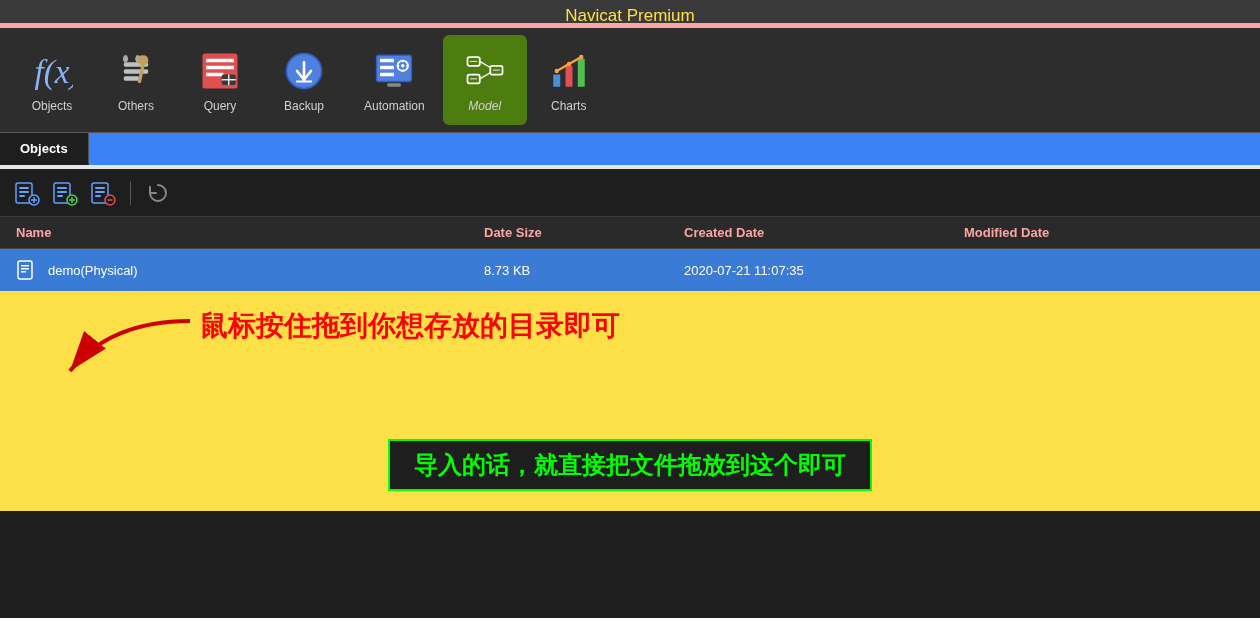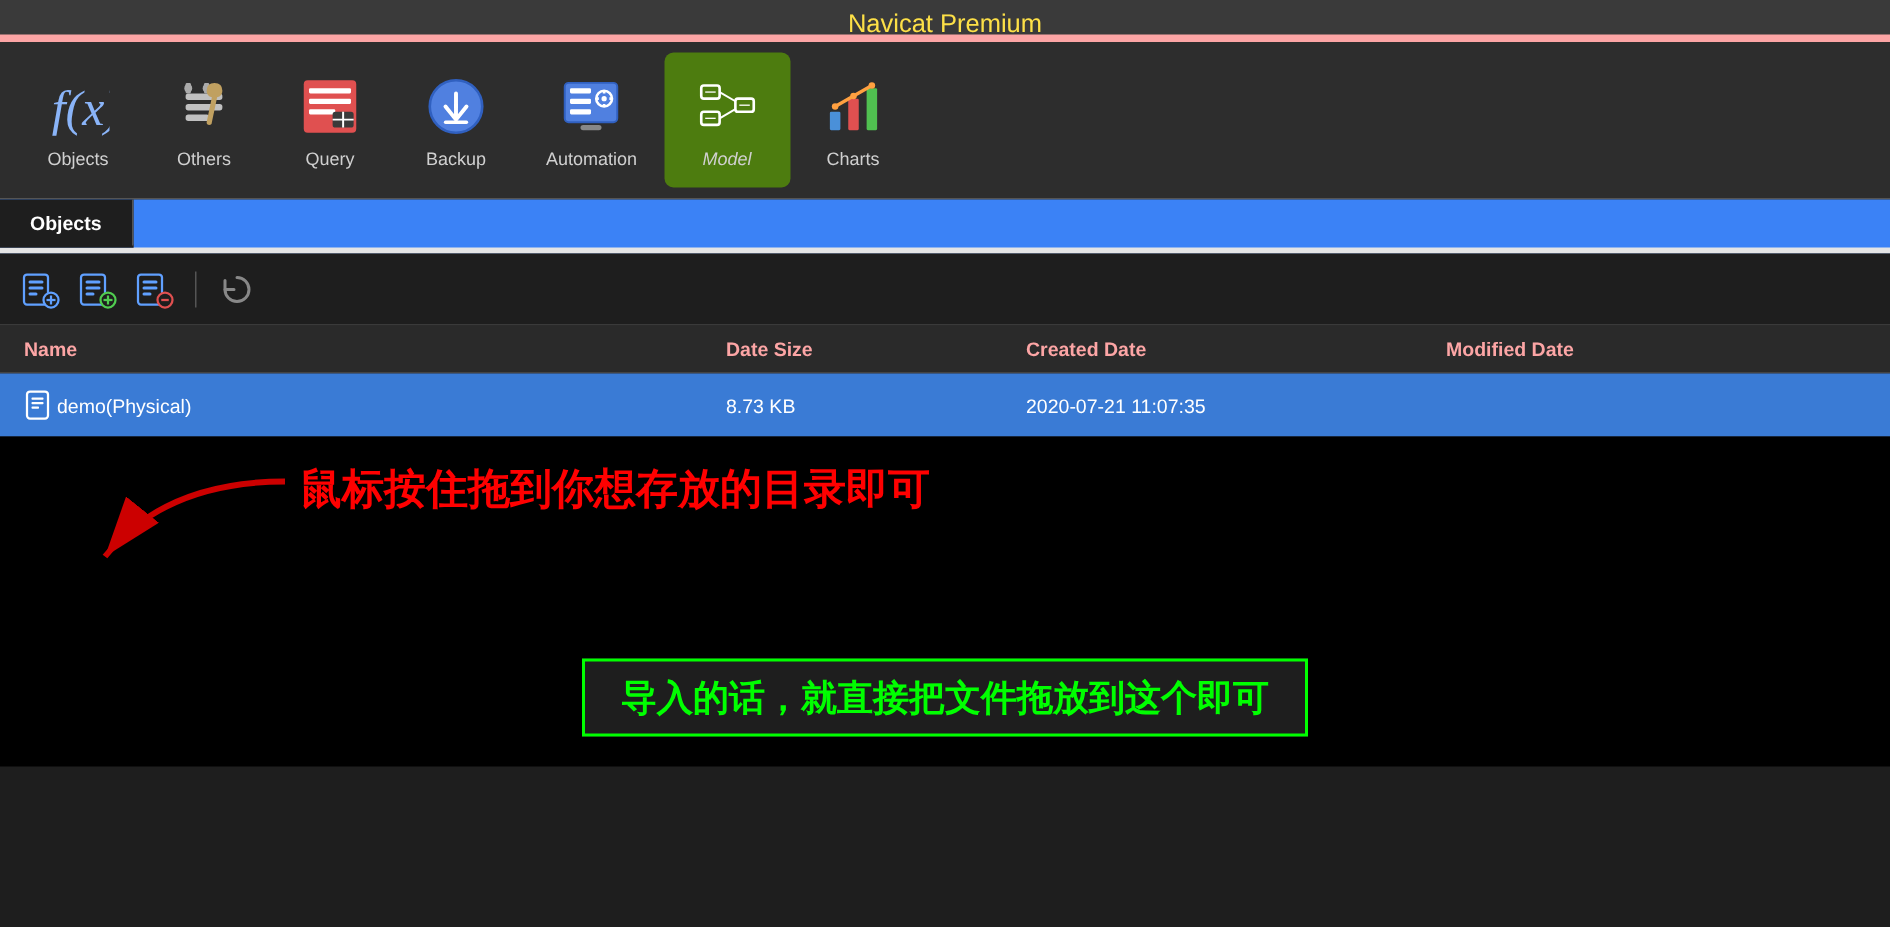--- a/index.html
+++ b/index.html
@@ -141,25 +141,26 @@
       grid-template-columns: 1fr 200px 280px 280px;
       padding: 10px 16px;
       background: #3a7bd5;
       align-items: center;
       font-size: 13px;
     }
 
     .table-row .name-cell {
       display: flex;
       align-items: center;
+      gap: 10px;
     }
 
     .main-content {
       height: calc(618px - 28px - 105px - 36px - 48px - 40px);
-      background: #000000;
+      background: #fde047;
       position: relative;
       overflow: hidden;
       padding-left: 16px;
     }
   </style>
 </head>
 <body>
 
 <div class="title-bar">
   <span>Navicat Premium</span>

